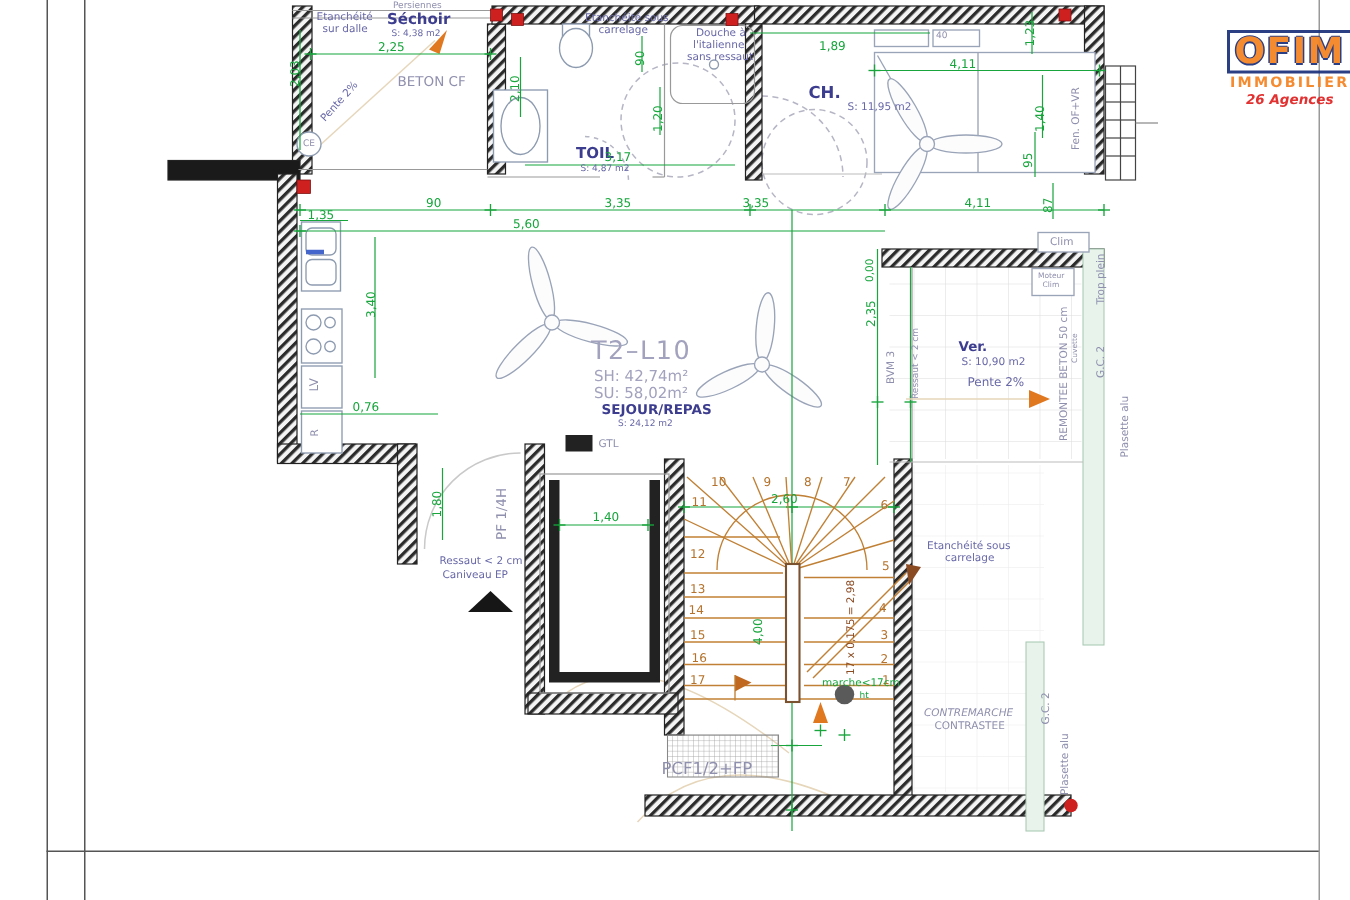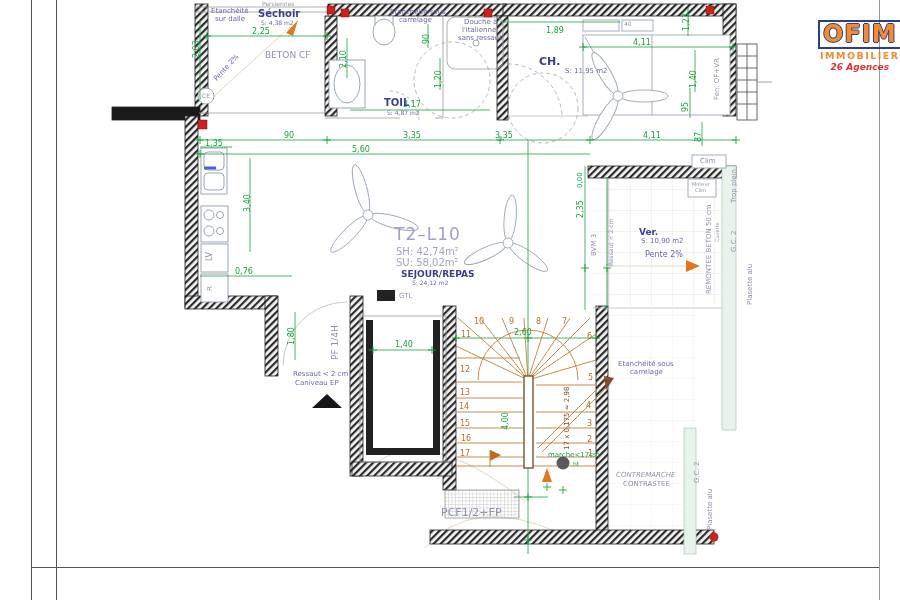--- a/index.html
+++ b/index.html
@@ -331,21 +331,21 @@
       <span class="lb lb-g" style="left: 683px; top: 31px; transform: rotate(-90deg);">1,23</span>
       <span class="lb lb-g" style="left: 690px; top: 88px; transform: rotate(-90deg);">1,40</span>
       <span class="lb lb-gr" style="left: 714px; top: 100px; transform: rotate(-90deg); font-size: 7px;">Fen. OF+VR</span>
       <span class="lb lb-gr" style="left: 700px; top: 158px; font-size: 7px;">Clim</span>
       <span class="lb lb-gr" style="left: 692px; top: 182px; font-size: 5px;">Moteur</span>
       <span class="lb lb-gr" style="left: 695px; top: 188px; font-size: 5px;">Clim</span>
       <span class="lb lb-g" style="left: 284px; top: 132px;">90</span>
       <span class="lb lb-g" style="left: 403px; top: 132px;">3,35</span>
       <span class="lb lb-g" style="left: 495px; top: 132px;">3,35</span>
       <span class="lb lb-g" style="left: 643px; top: 132px;">4,11</span>
-      <span class="lb lb-g" style="left: 342px; top: 146px; margin-left: 10px;">5,60</span>
+      <span class="lb lb-g" style="left: 342px; top: 146px;">5,60</span>
       <span class="lb lb-g" style="left: 205px; top: 140px;">1,35</span>
       <span class="lb lb-g" style="left: 244px; top: 212px; transform: rotate(-90deg);">3,40</span>
       <span class="lb lb-g" style="left: 235px; top: 268px;">0,76</span>
       <span class="lb lb-gr" style="left: 206px; top: 261px; transform: rotate(-90deg); font-size: 8px;">LV</span>
       <span class="lb lb-gr" style="left: 207px; top: 291px; transform: rotate(-90deg); font-size: 7px;">R</span>
       <span class="lb lb-g" style="left: 288px; top: 345px; transform: rotate(-90deg);">1,80</span>
       <span class="lb lb-gr" style="left: 331px; top: 360px; transform: rotate(-90deg); font-size: 9px;">PF 1/4H</span>
       <span class="lb lb-s" style="left: 293px; top: 371px;">Ressaut &lt; 2 cm</span>
       <span class="lb lb-s" style="left: 295px; top: 380px;">Caniveau EP</span>
       <span class="lb lb-gr" style="left: 399px; top: 293px; font-size: 7px;">GTL</span>

